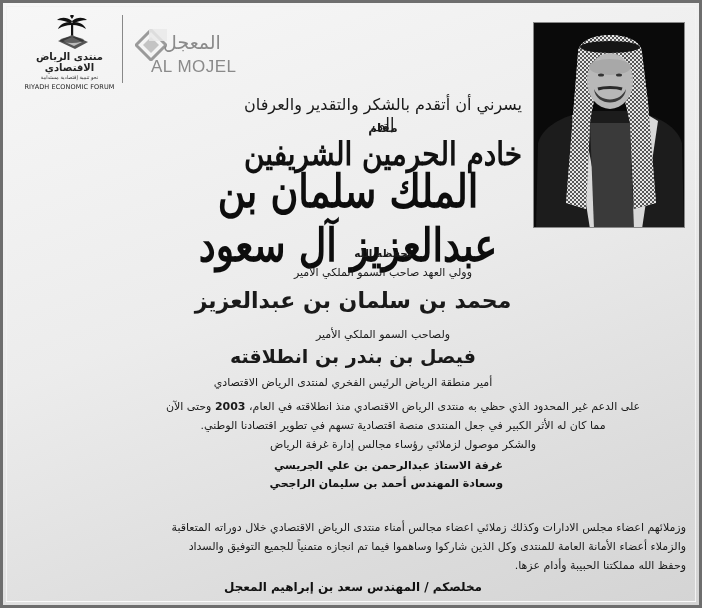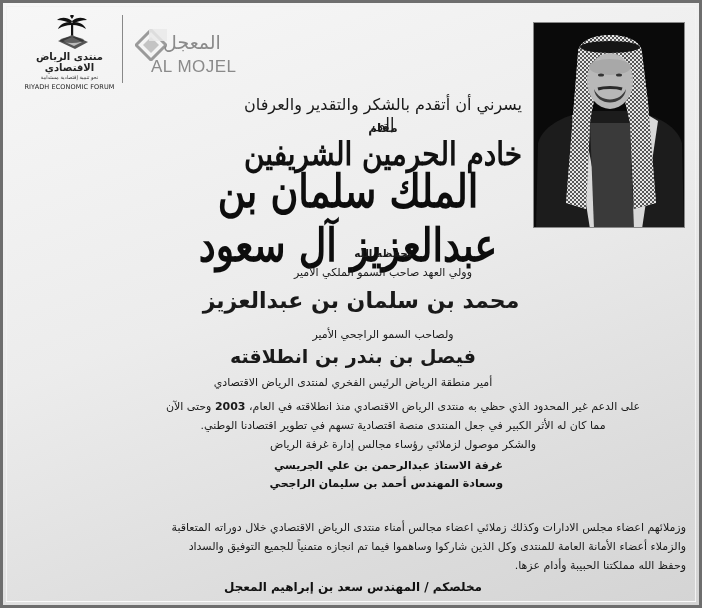--- a/index.html
+++ b/index.html
@@ -35,21 +35,21 @@
     }
 
     
     .col { position: absolute; direction: rtl; text-align: center; color: #1a1a1a; }
     .t-intro { left: 230px; top: 92px; width: 300px; font-size: 16px; }
     .t-maqam { left: 230px; top: 118px; width: 300px; font-size: 12px; font-weight: bold; }
     .t-khadim { left: 230px; top: 135px; width: 300px; font-family: "DejaVu Serif", serif; font-size: 28px; font-weight: bold; letter-spacing: -1px; transform: scaleY(1.15); color: #111; }
     .t-king { left: 170px; top: 170px; width: 350px; font-family: "DejaVu Serif", serif; font-size: 38px; font-weight: bold; letter-spacing: -2px; transform: scaleY(1.2); color: #0d0d0d; }
     .t-yahfaz { left: 230px; top: 244px; width: 300px; font-size: 10.5px; font-weight: bold; }
     .t-crown-title { left: 230px; top: 263px; width: 300px; font-size: 11px; }
-    .t-crown-name { left: 168px; top: 285px; width: 380px; font-size: 22px; font-weight: bold; }
+    .t-crown-name { left: 160px; top: 285px; width: 380px; font-size: 22px; font-weight: bold; }
     .t-prince-title { left: 230px; top: 325px; width: 300px; font-size: 11px; }
     .t-prince-name { left: 200px; top: 342px; width: 300px; font-size: 19px; font-weight: bold; }
     .t-prince-role { left: 180px; top: 373px; width: 340px; font-size: 11px; }
 
     .para { position: absolute; right: 10px; direction: rtl; text-align: center; color: #1a1a1a; font-size: 11px; line-height: 19px; }
     .p1 { left: 105px; top: 394px; width: 590px; }
     .p1 b { font-weight: bold; }
 
     .names { position: absolute; left: 210px; top: 454px; width: 290px; direction: rtl; text-align: right; font-size: 11px; font-weight: bold; line-height: 18px; color: #111; }
     .p2 { left: 15px; top: 515px; width: 680px; text-align: right; padding-right: 12px; }
@@ -125,21 +125,21 @@
 
   <div class="col t-intro">يسرني أن أتقدم بالشكر والتقدير والعرفان إلى</div>
   <div class="col t-maqam">مقام</div>
   <div class="col t-khadim">خادم الحرمين الشريفين</div>
   <div class="col t-king">الملك سلمان بن عبدالعزيز آل سعود</div>
   <div class="col t-yahfaz">يحفظه الله</div>
 
   <div class="col t-crown-title">وولي العهد صاحب السمو الملكي الأمير</div>
   <div class="col t-crown-name">محمد بن سلمان بن عبدالعزيز</div>
 
-  <div class="col t-prince-title">ولصاحب السمو الراجحي الأمير</div>
+  <div class="col t-prince-title">ولصاحب السمو الملكي الأمير</div>
   <div class="col t-prince-name">فيصل بن بندر بن انطلاقته</div>
   <div class="col t-prince-role">أمير منطقة الرياض الرئيس الفخري لمنتدى الرياض الاقتصادي</div>
 
   <div class="para p1">
     <div><span>على الدعم غير المحدود الذي حظي به منتدى الرياض الاقتصادي منذ انطلاقته في العام، </span><b>2003</b><span> وحتى الآن</span></div>
     <div>مما كان له الأثر الكبير في جعل المنتدى منصة اقتصادية تسهم في تطوير اقتصادنا الوطني.</div>
     <div>والشكر موصول لزملائي رؤساء مجالس إدارة غرفة الرياض</div>
   </div>
 
   <div class="names">

